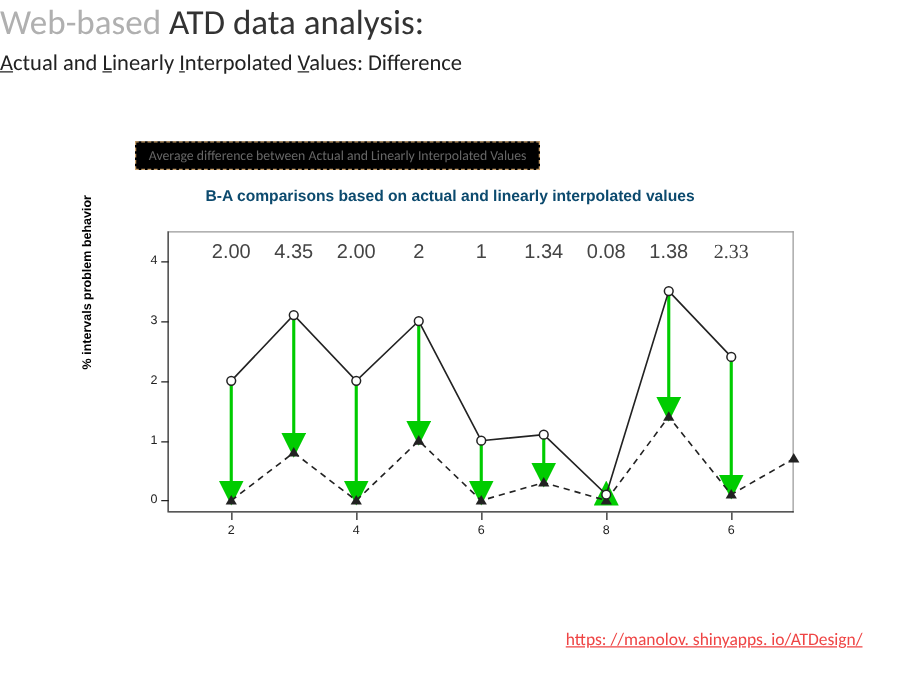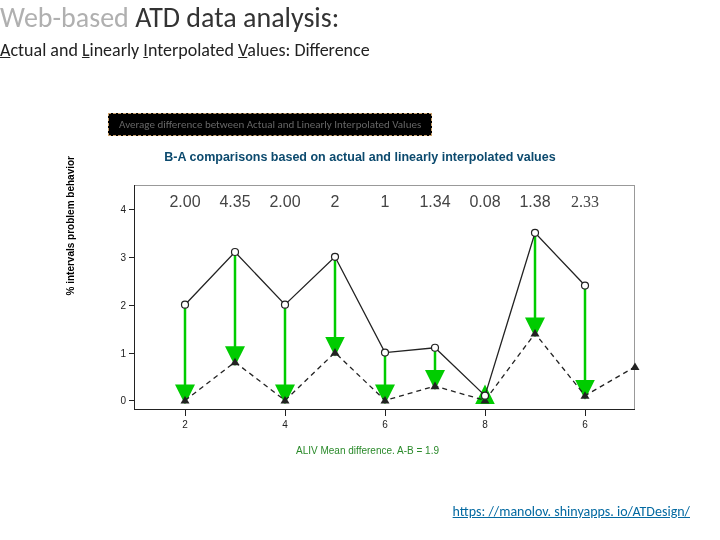--- a/index.html
+++ b/index.html
@@ -146,21 +146,21 @@
     font-size: 16px;
     color: #444;
     transform: translateX(-50%);
     font-family: Arial, sans-serif;
   }
   .footer-link {
     position: absolute;
     right: 30px;
     bottom: 20px;
     font-size: 14px;
-    color: #0369a1;
+    color: #ef4444;
     text-decoration: underline;
     font-family: Calibri, Arial, sans-serif;
   }
 </style>
 </head>
 <body>
 
 <div class="title-block">
   <h1 class="title">
     <span class="faded">Web-based </span><span>ATD data analysis:</span>
@@ -174,21 +174,20 @@
   <span>Average difference between Actual and Linearly Interpolated Values</span>
 </div>
 
 <div class="chart-title">B-A comparisons based on actual and linearly interpolated values</div>
 
 <div class="chart-wrap">
   <div class="plot-area"></div>
   <div class="y-axis-line"></div>
   <div class="x-axis-line"></div>
   <div class="y-axis-title">% intervals problem behavior</div>
-  <div class="aliv-line">ALIV Mean difference. A-B =  1.9</div>
 
   <svg class="plot-svg">
     <defs>
       <marker id="arrowhead" markerWidth="8" markerHeight="8" refX="4" refY="4" orient="auto">
         <path d="M0,0 L8,4 L0,8 Z" fill="#00cc00"></path>
       </marker>
     </defs>
     <g id="arrows-g">
         <line x1="50" y1="119.68085106382979" x2="50" y2="209.4255319148936" stroke="#00cc00" stroke-width="2.5" marker-end="url(#arrowhead)"></line>
         <line x1="100" y1="67.02127659574467" x2="100" y2="171.12765957446808" stroke="#00cc00" stroke-width="2.5" marker-end="url(#arrowhead)"></line>

